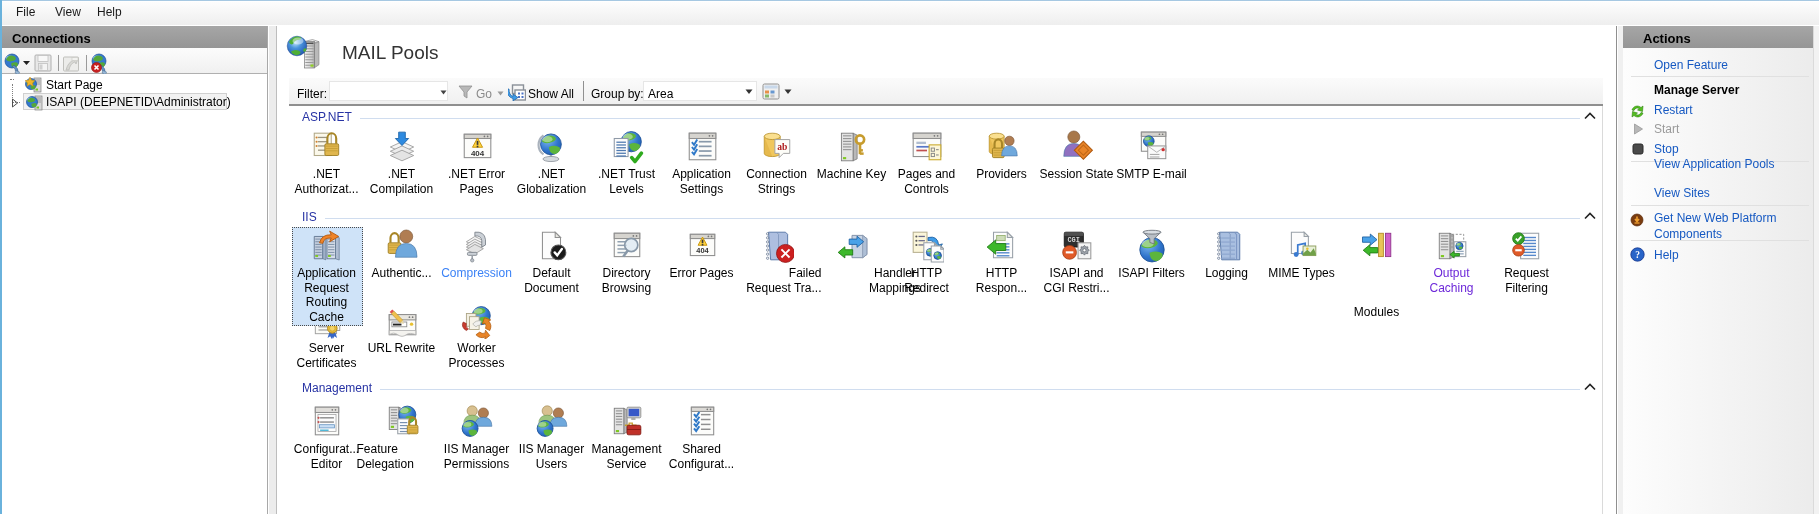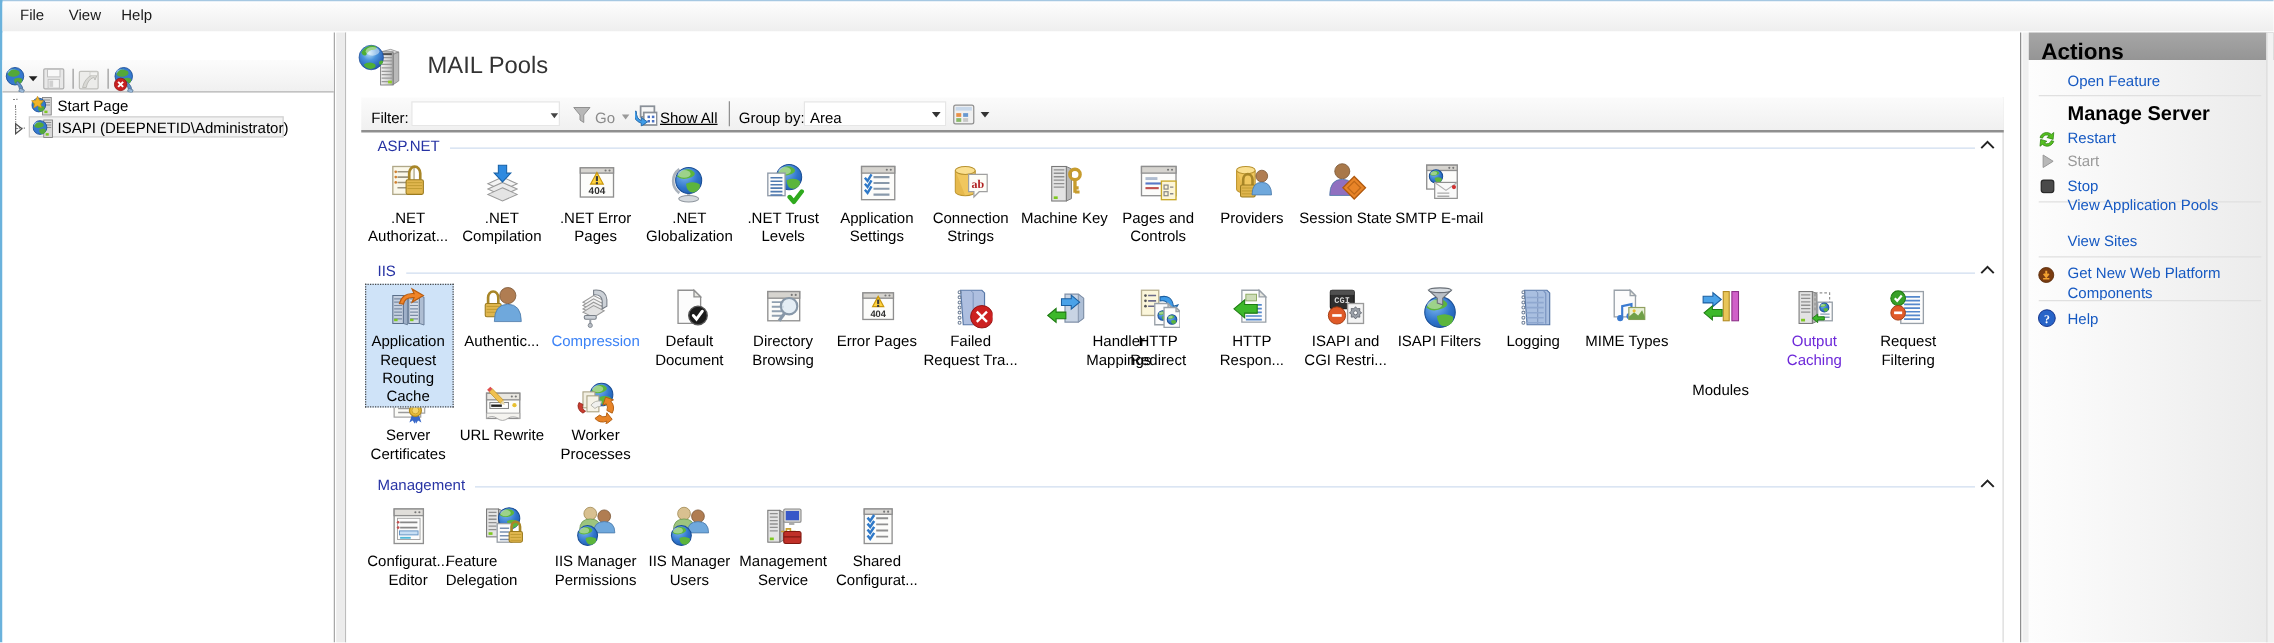--- a/index.html
+++ b/index.html
@@ -10,20 +10,23 @@
 <div style="position:absolute;left:0;top:0;width:1819px;height:1px;background:#a6c8e2;"></div>
 <div style="position:absolute;left:0;top:0;width:2px;height:514px;background:#6ab2dc;"></div>
 
 <div style="position:absolute;left:2px;top:2px;width:1817px;height:23px;background:linear-gradient(#fdfdfd,#eeeeee);">
   <div style="position:absolute;left:14px;top:3px;font-size:12px;color:#1a1a1a;">File</div>
   <div style="position:absolute;left:53px;top:3px;font-size:12px;color:#1a1a1a;">View</div>
   <div style="position:absolute;left:95px;top:3px;font-size:12px;color:#1a1a1a;">Help</div>
 </div>
 
 <div style="position:absolute;left:2px;top:26px;width:266px;height:488px;background:#fff;border-right:1px solid #a8a8a8;">
+  <div style="position:absolute;left:0;top:0;width:100%;height:22px;background:linear-gradient(#a6a6a6,#959595);">
+    <div style="position:absolute;left:10px;top:5px;font-size:13px;font-weight:bold;color:#000;">Connections</div>
+  </div>
   <div style="position:absolute;left:0;top:22px;width:100%;height:26px;background:linear-gradient(#fcfcfc,#f0f0f0);border-bottom:1px solid #b0b0b0;"></div>
 </div>
 <svg style="position:absolute;left:4px;top:53px;" width="22" height="21" viewBox="0 0 22 21">
     <circle cx="8" cy="8" r="7" fill="#3579cf" stroke="#1a4f96" stroke-width="0.7"></circle>
     <ellipse cx="5.9" cy="4.85" rx="3.8500000000000005" ry="2.4499999999999997" fill="#8ec2f0" opacity="0.8"></ellipse>
     <path d="M2.05 6.6 q2.8000000000000003 -6.3 9.1 -2.8000000000000003 q2.1 2.8000000000000003 -2.1 4.2 q-4.8999999999999995 1.4000000000000001 -7 -1.4000000000000001 z" fill="#54a839"></path>
     <path d="M7.3 10.1 q4.8999999999999995 -2.1 6.6499999999999995 0.35000000000000003 q0 3.5 -3.5 4.2 q-3.5 0 -3.15 -4.55 z" fill="#54a839"></path>
     <path d="M10 12 q5 4 4 7 l-2.5 -1 q0.5 -2 -3 -4.5 z" fill="#6090c8" stroke="#38608f" stroke-width="0.6"></path>
     <path d="M12 17.5 l3.5 1.5 -1 2.5 -3.5 -1.5 z" fill="#9ab8d8" stroke="#587898" stroke-width="0.6"></path>
   </svg>
@@ -140,21 +143,21 @@
   </svg>
 <svg style="position:absolute;left:508px;top:84px;" width="18" height="17" viewBox="0 0 18 17">
     <rect x="4.5" y="1" width="11" height="8.5" fill="none" stroke="#8a9098" stroke-width="1.4"></rect>
     <rect x="7" y="6" width="10.5" height="10" fill="#ffffff" stroke="#8a9098" stroke-width="1.4"></rect>
     <rect x="10" y="8.5" width="2" height="2" fill="#4a72c4"></rect>
     <rect x="13.5" y="8.5" width="2" height="2" fill="#4a72c4"></rect>
     <rect x="10" y="12" width="2" height="2" fill="#4a72c4"></rect>
     <rect x="13.5" y="12" width="2" height="2" fill="#4a72c4"></rect>
     <path d="M1 5 q0 6 4 7.5 l0 -2.5 5 3.5 -5 3.5 0 -2.5 q-6 -1.5 -6.5 -9.5 z" fill="#3f9ce8" stroke="#1c5fa0" stroke-width="0.7"></path>
   </svg>
-<div style="position:absolute;left:528px;top:87px;font-size:12px;color:#000;text-decoration:underline;">Show All</div>
+<div style="position:absolute;left:528px;top:87px;font-size:12px;color:#000;">Show All</div>
 <div style="position:absolute;left:583px;top:81px;width:1px;height:20px;background:#909090;"></div>
 <div style="position:absolute;left:591px;top:87px;font-size:12px;color:#000;">Group by:</div>
 <div style="position:absolute;left:643px;top:81px;width:114px;height:20px;background:#fff;border:1px solid #e6e6e6;"></div>
 <div style="position:absolute;left:648px;top:87px;font-size:12px;color:#000;">Area</div>
 <svg style="position:absolute;left:745px;top:89px;" width="8" height="6" viewBox="0 0 8 6">
     <path d="M0.5 0.5 L4 5 L7.5 0.5 z" fill="#333"></path>
   </svg>
 <svg style="position:absolute;left:762px;top:83px;" width="19" height="18" viewBox="0 0 19 18">
     <rect x="1" y="1" width="16" height="15" rx="1.5" fill="#f0f0f0" stroke="#909090" stroke-width="1"></rect>
     <rect x="2.5" y="2.5" width="13" height="3" fill="#c8d8ea"></rect>
@@ -621,21 +624,21 @@
       <circle cx="7.2" cy="8.333333333333334" r="1.1" fill="none" stroke="#708098" stroke-width="0.8"></circle>
       <circle cx="7.2" cy="12.166666666666668" r="1.1" fill="none" stroke="#708098" stroke-width="0.8"></circle>
       <circle cx="7.2" cy="16.0" r="1.1" fill="none" stroke="#708098" stroke-width="0.8"></circle>
       <circle cx="7.2" cy="19.833333333333336" r="1.1" fill="none" stroke="#708098" stroke-width="0.8"></circle>
       <circle cx="7.2" cy="23.666666666666668" r="1.1" fill="none" stroke="#708098" stroke-width="0.8"></circle>
       <circle cx="7.2" cy="27.5" r="1.1" fill="none" stroke="#708098" stroke-width="0.8"></circle>
       <circle cx="24" cy="23" r="8.5" fill="#cc2020" stroke="#8e1212" stroke-width="0.7"></circle>
       <line x1="20.175" y1="19.175" x2="27.825" y2="26.825" stroke="#fff" stroke-width="1.8"></line>
       <line x1="27.825" y1="19.175" x2="20.175" y2="26.825" stroke="#fff" stroke-width="1.8"></line>
     </svg></div>
-<div style="position:absolute;left:731.5px;top:266px;width:90px;text-align:center;font-size:12px;line-height:14.5px;color:#000;z-index:2;">Failed<br>Request Tra...</div>
+<div style="position:absolute;left:731.5px;top:266px;width:90px;text-align:right;font-size:12px;line-height:14.5px;color:#000;z-index:2;">Failed<br>Request Tra...</div>
 <div style="position:absolute;left:834.5px;top:229px;width:34px;height:34px;z-index:2;"><svg width="34" height="34" viewBox="0 0 32 32">
       <defs>
         <linearGradient id="gsrv" x1="0" y1="0" x2="1" y2="0">
           <stop offset="0" stop-color="#f0f0f0"></stop>
           <stop offset="1" stop-color="#b8b8b8"></stop>
         </linearGradient>
         <radialGradient id="gglobe" cx="0.35" cy="0.3" r="0.9">
           <stop offset="0" stop-color="#7db8ee"></stop>
           <stop offset="0.55" stop-color="#2f74cc"></stop>
           <stop offset="1" stop-color="#1c55a0"></stop>
@@ -1112,26 +1115,26 @@
       <path d="M8.5 14 l2 2.5 3 -4.5" fill="none" stroke="#2f79c8" stroke-width="1.9"></path>
       <path d="M8.5 18.5 l2 2.5 3 -4.5" fill="none" stroke="#2f79c8" stroke-width="1.9"></path>
       <path d="M8.5 23 l2 2.5 3 -4.5" fill="none" stroke="#2f79c8" stroke-width="1.9"></path>
     </svg></div>
 <div style="position:absolute;left:656.5px;top:442px;width:90px;text-align:center;font-size:12px;line-height:14.5px;color:#000;z-index:2;">Shared<br>Configurat...</div>
 
 <div style="position:absolute;left:1618px;top:26px;width:5px;height:488px;background:#f0f0f0;"></div>
 
 <div style="position:absolute;left:1623px;top:26px;width:196px;height:488px;background:linear-gradient(to right,#fdfdfd,#ebebeb);">
   <div style="position:absolute;left:0;top:0;width:100%;height:22px;background:linear-gradient(#a6a6a6,#959595);">
-    <div style="position:absolute;left:10px;top:5px;font-size:18px;font-weight:bold;color:#000;">Actions</div>
+    <div style="position:absolute;left:20px;top:5px;font-size:13px;font-weight:bold;color:#000;">Actions</div>
   </div>
 </div>
 <div class="actlink" style="left:1654px;top:58px;">Open Feature</div>
 <div style="position:absolute;left:1631px;top:76px;width:178px;height:1px;background:#e0e0e0;"></div>
-<div style="position:absolute;left:1654px;top:83px;font-size:16px;font-weight:bold;color:#000;">Manage Server</div>
+<div style="position:absolute;left:1654px;top:83px;font-size:12px;font-weight:bold;color:#000;">Manage Server</div>
 <div style="position:absolute;left:1630px;top:104px;"><svg width="15" height="15" viewBox="0 0 15 15">
       <path d="M2 6 a5.5 5.5 0 0 1 9 -2.5 l2 -1.5 -0.5 5.5 -5 -1.5 2 -1.3 a3.5 3.5 0 0 0 -5.5 1.8 z" fill="#55c020" stroke="#2e8010" stroke-width="0.6"></path>
       <path d="M13 9 a5.5 5.5 0 0 1 -9 2.5 l-2 1.5 0.5 -5.5 5 1.5 -2 1.3 a3.5 3.5 0 0 0 5.5 -1.8 z" fill="#55c020" stroke="#2e8010" stroke-width="0.6"></path>
     </svg></div>
 <div class="actlink" style="left:1654px;top:103px;">Restart</div>
 <svg style="position:absolute;left:1633px;top:123px;" width="11" height="12" viewBox="0 0 11 12">
     <path d="M1.5 1 L9.5 6 L1.5 11 z" fill="#b8b8b8" stroke="#989898" stroke-width="0.8"></path>
   </svg>
 <div style="position:absolute;left:1654px;top:122px;font-size:12px;color:#9a9a9a;">Start</div>
 <svg style="position:absolute;left:1632px;top:143px;" width="12" height="12" viewBox="0 0 12 12">

